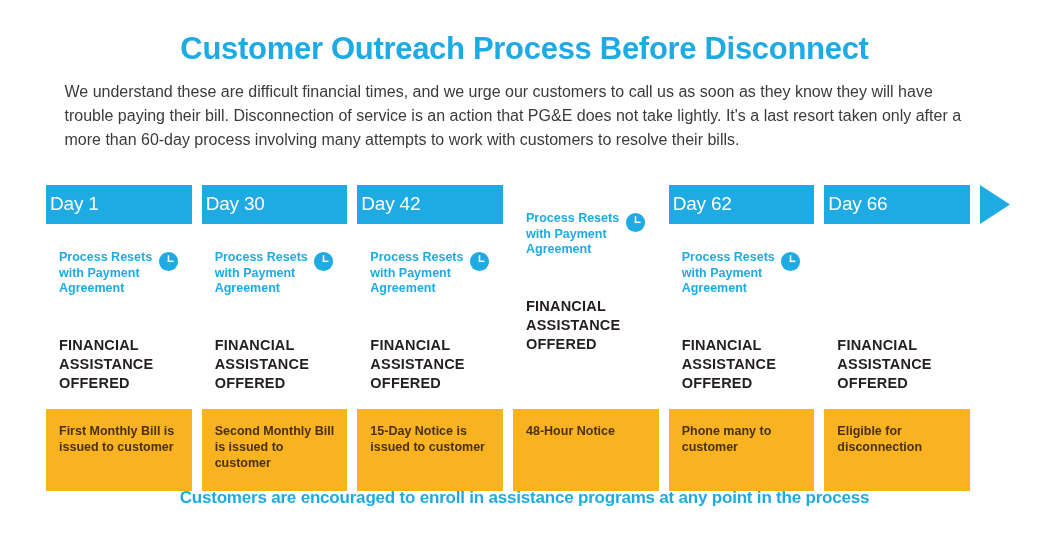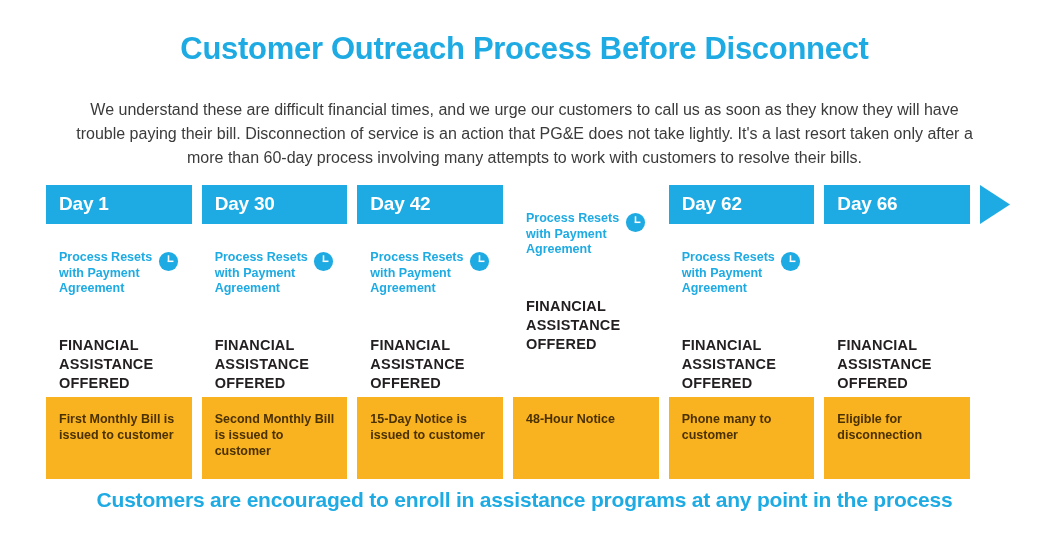--- a/index.html
+++ b/index.html
@@ -26,23 +26,22 @@
     text-align: center;
     color: #1eabe3;
     font-size: 31px;
     font-weight: bold;
     letter-spacing: -0.3px;
     margin: 0;
     padding-top: 32px;
     line-height: 1.1;
   }
   .intro {
-    margin: 32px auto 0 auto;
+    margin: 14px auto 0 auto;
     width: 920px;
-    text-align: center;
     font-size: 16px;
     line-height: 1.5;
     color: #3b3b3b;
   }
 
   
   .timeline {
     position: absolute;
     left: 46px;
     top: 185px;
@@ -56,22 +55,22 @@
     display: flex;
     flex-direction: column;
   }
   .col:last-of-type {
     margin-right: 0;
   }
   .col-head {
     background: #1eabe3;
     color: #ffffff;
     font-size: 19px;
-    font-weight: bold;
-    padding: 5px 0 6px 13px;
+    font-weight: normal;
+    padding: 5px 0 6px 4px;
     height: 28px;
     box-sizing: content-box;
     line-height: 28px;
     letter-spacing: -0.2px;
   }
   .col-body {
     flex: 1;
     display: flex;
     flex-direction: column;
     padding: 12px 13px;
@@ -110,40 +109,40 @@
   .spacer {
     flex: 1;
   }
   .note {
     background: #f9b220;
     color: #4a3100;
     font-size: 12.5px;
     font-weight: bold;
     line-height: 1.3;
     padding: 14px 13px 0 13px;
-    margin: 4px -13px;
+    margin: 16px -13px;
     height: 82px;
     box-sizing: border-box;
   }
   .arrow-cap {
     width: 30px;
     height: 39px;
     position: relative;
     flex: none;
   }
 
   
   .footer {
     position: absolute;
     left: 0;
     right: 0;
     top: 488px;
     text-align: center;
     color: #1eabe3;
-    font-size: 21px;
+    font-size: 17px;
     font-weight: bold;
     letter-spacing: -0.2px;
   }
 </style>
 </head>
 <body>
 
 <div class="page">
 
   <h1 class="title">Customer Outreach Process Before Disconnect</h1>

